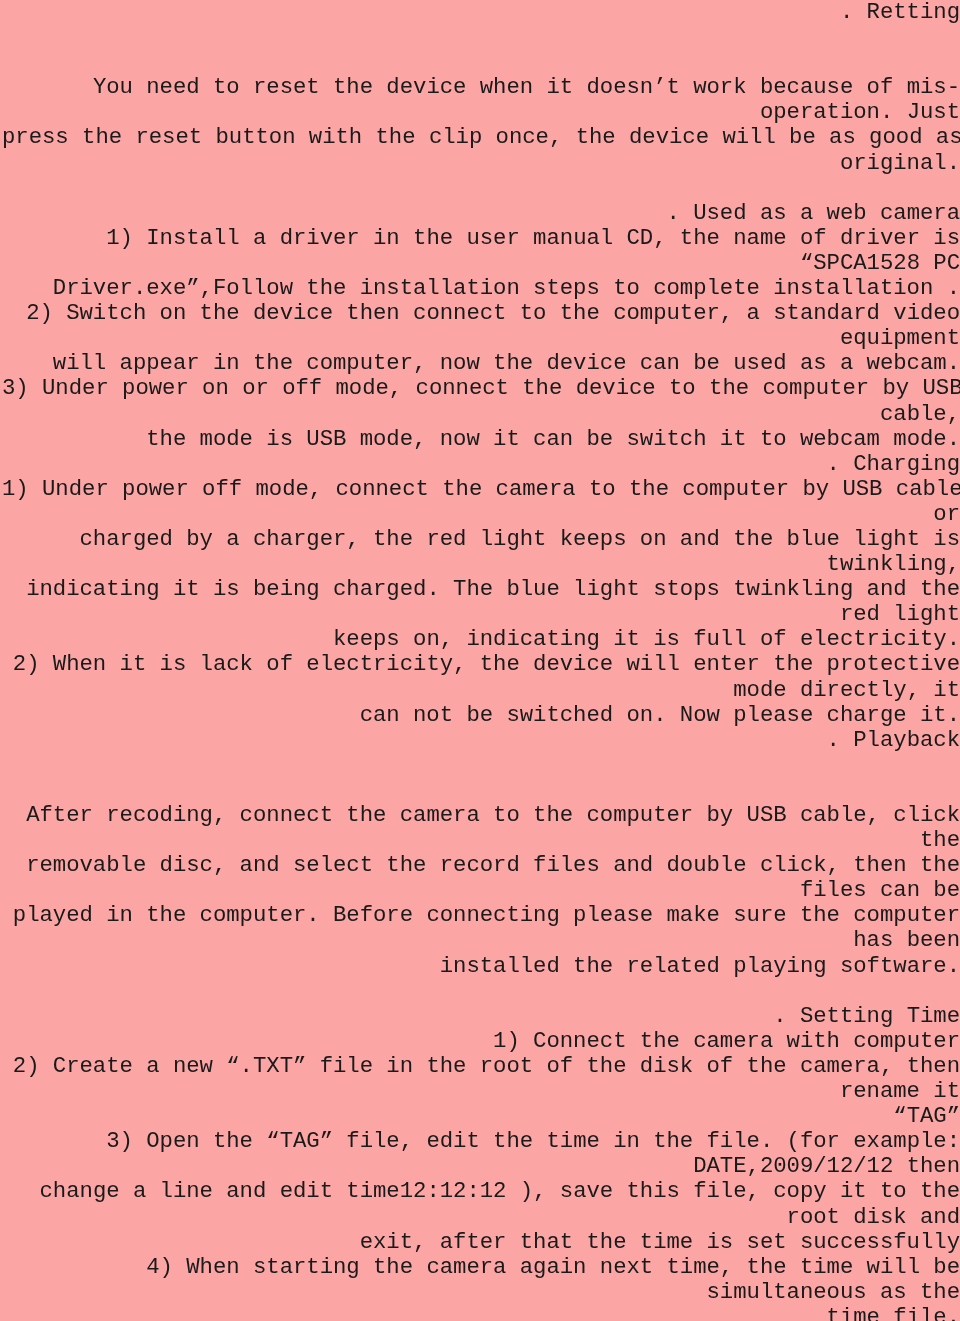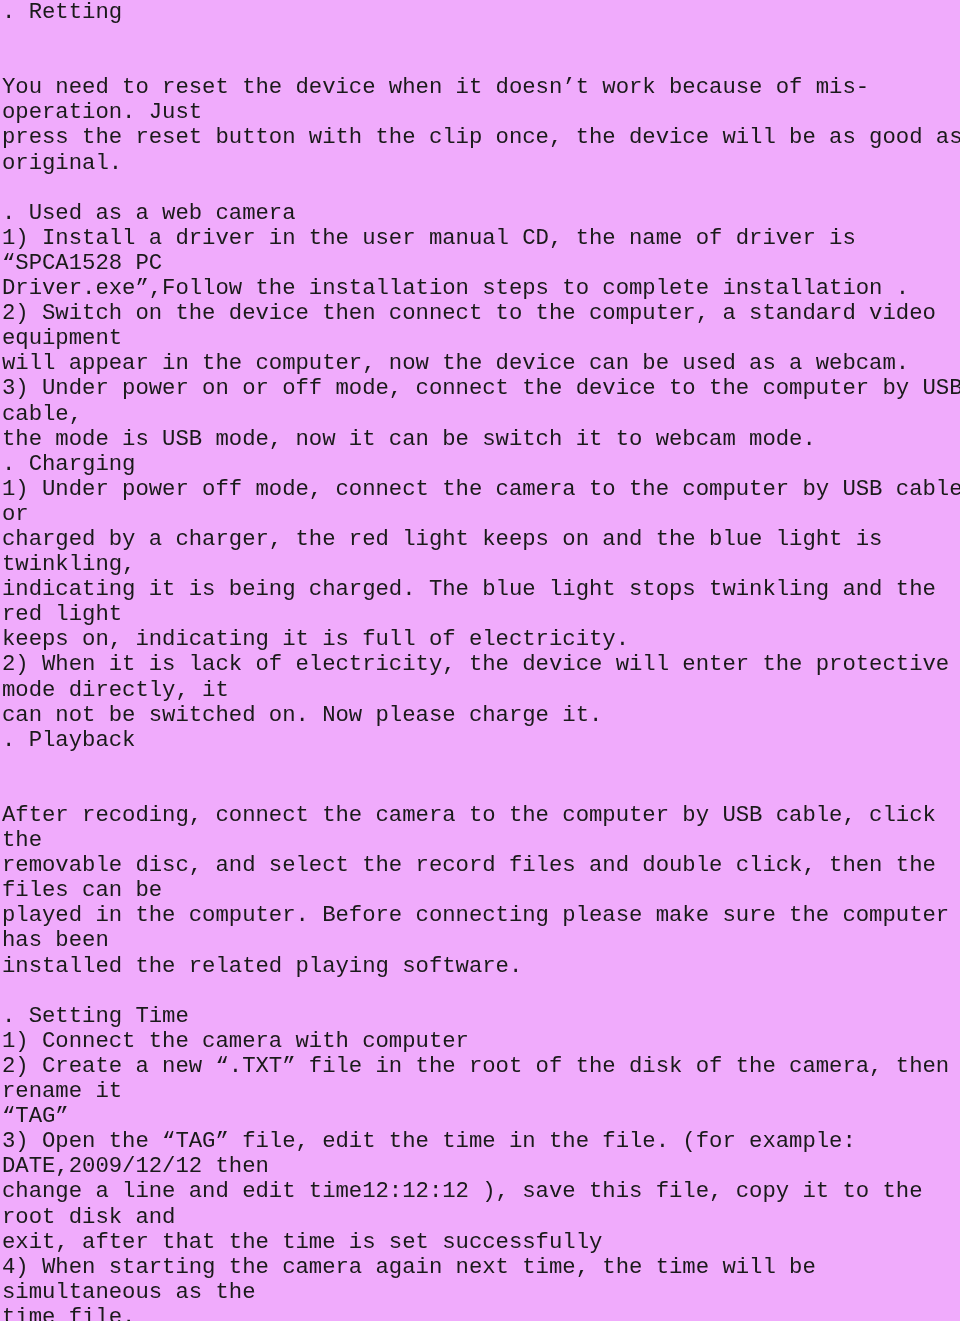--- a/index.html
+++ b/index.html
@@ -43,15 +43,15 @@
   .doc-line.blank {
     color: transparent;
   }
   .doc-line.heading {
     white-space: pre;
   }
 </style>
 </head>
 <body>
 
-<div id="doc-page" style="background: #f0abfc;">
+<div id="doc-page" style="background: #fca5a5; text-align: right;">
   <div class="doc-body" id="doc-body" style="color: rgb(26, 26, 26);"><span class="doc-line heading">. Retting</span><span class="doc-line blank">&nbsp;</span><span class="doc-line blank">&nbsp;</span><span class="doc-line">You need to reset the device when it doesn’t work because of mis-</span><span class="doc-line">operation. Just</span><span class="doc-line">press the reset button with the clip once, the device will be as good as</span><span class="doc-line">original.</span><span class="doc-line blank">&nbsp;</span><span class="doc-line heading">. Used as a web camera</span><span class="doc-line">1) Install a driver in the user manual CD, the name of driver is</span><span class="doc-line">“SPCA1528 PC</span><span class="doc-line">Driver.exe”,Follow the installation steps to complete installation .</span><span class="doc-line">2) Switch on the device then connect to the computer, a standard video</span><span class="doc-line">equipment</span><span class="doc-line">will appear in the computer, now the device can be used as a webcam.</span><span class="doc-line">3) Under power on or off mode, connect the device to the computer by USB</span><span class="doc-line">cable,</span><span class="doc-line">the mode is USB mode, now it can be switch it to webcam mode.</span><span class="doc-line heading">. Charging</span><span class="doc-line">1) Under power off mode, connect the camera to the computer by USB cable</span><span class="doc-line">or</span><span class="doc-line">charged by a charger, the red light keeps on and the blue light is</span><span class="doc-line">twinkling,</span><span class="doc-line">indicating it is being charged. The blue light stops twinkling and the</span><span class="doc-line">red light</span><span class="doc-line">keeps on, indicating it is full of electricity.</span><span class="doc-line">2) When it is lack of electricity, the device will enter the protective</span><span class="doc-line">mode directly, it</span><span class="doc-line">can not be switched on. Now please charge it.</span><span class="doc-line heading">. Playback</span><span class="doc-line blank">&nbsp;</span><span class="doc-line blank">&nbsp;</span><span class="doc-line">After recoding, connect the camera to the computer by USB cable, click</span><span class="doc-line">the</span><span class="doc-line">removable disc, and select the record files and double click, then the</span><span class="doc-line">files can be</span><span class="doc-line">played in the computer. Before connecting please make sure the computer</span><span class="doc-line">has been</span><span class="doc-line">installed the related playing software.</span><span class="doc-line blank">&nbsp;</span><span class="doc-line heading">. Setting Time</span><span class="doc-line">1) Connect the camera with computer</span><span class="doc-line">2) Create a new “.TXT” file in the root of the disk of the camera, then</span><span class="doc-line">rename it</span><span class="doc-line">“TAG”</span><span class="doc-line">3) Open the “TAG” file, edit the time in the file. (for example:</span><span class="doc-line">DATE,2009/12/12 then</span><span class="doc-line">change a line and edit time12:12:12 ), save this file, copy it to the</span><span class="doc-line">root disk and</span><span class="doc-line">exit, after that the time is set successfully</span><span class="doc-line">4) When starting the camera again next time, the time will be</span><span class="doc-line">simultaneous as the</span><span class="doc-line">time file.</span></div>
 </div>
 
 </body></html>

